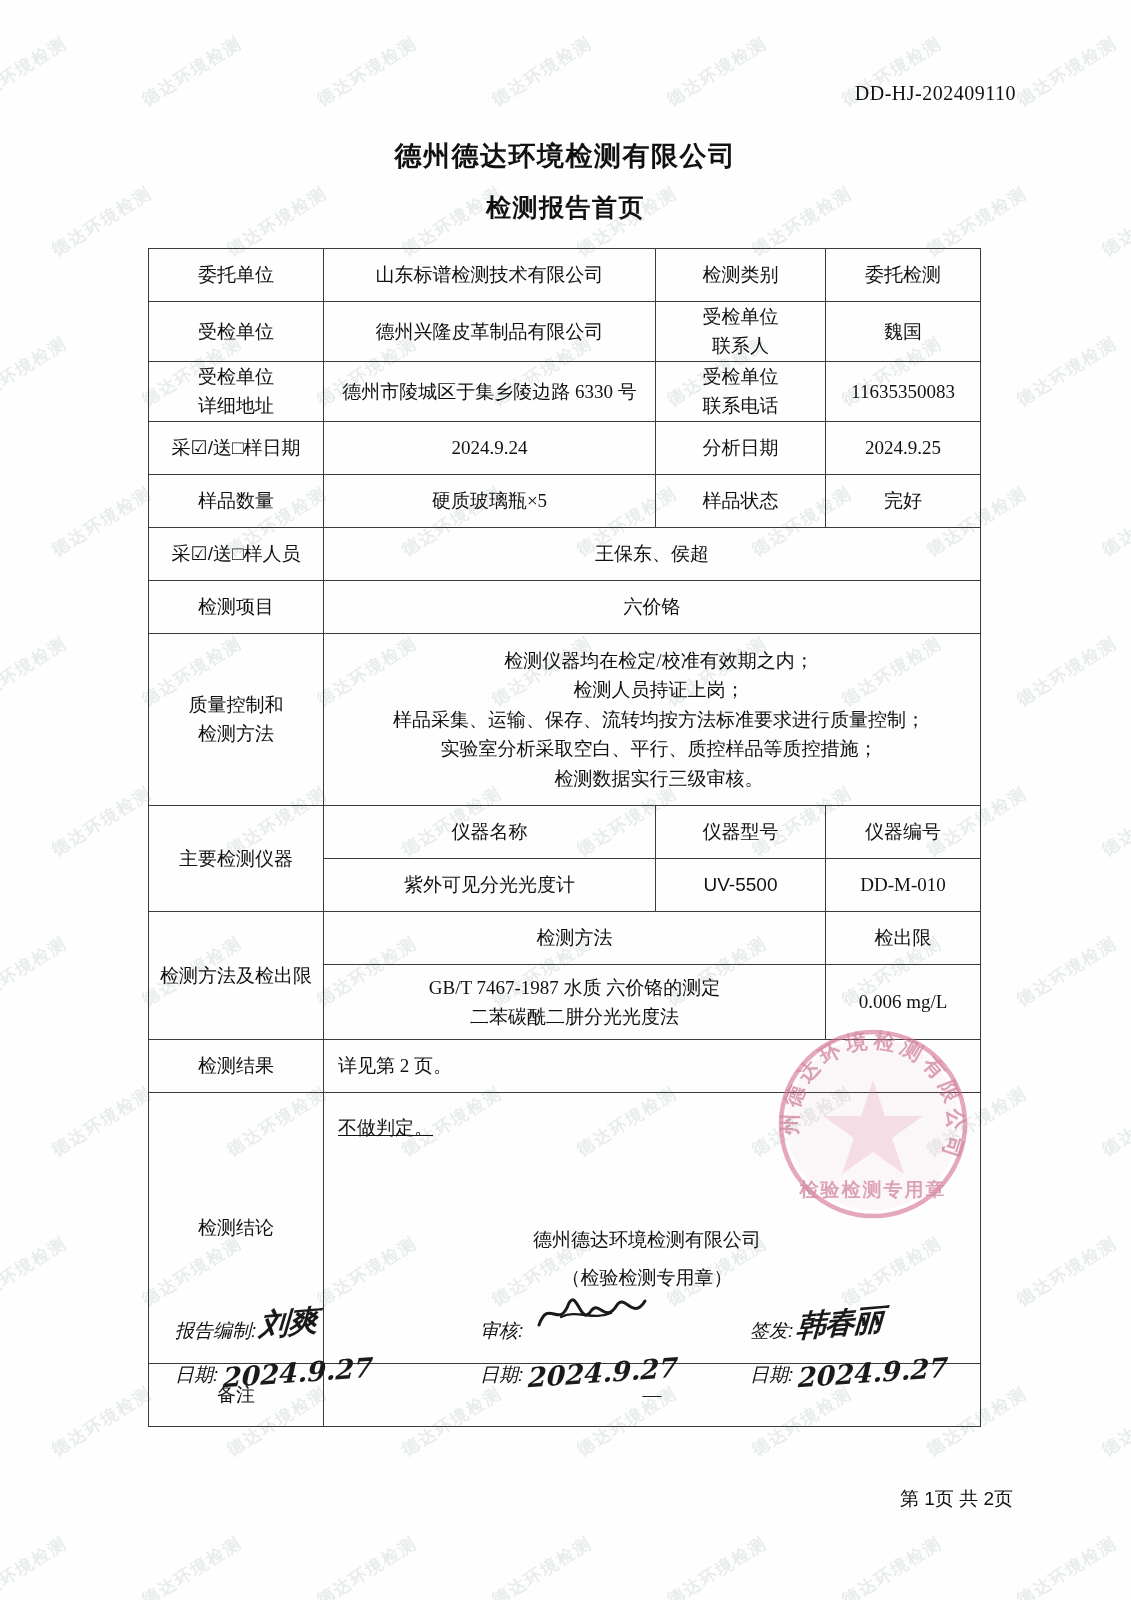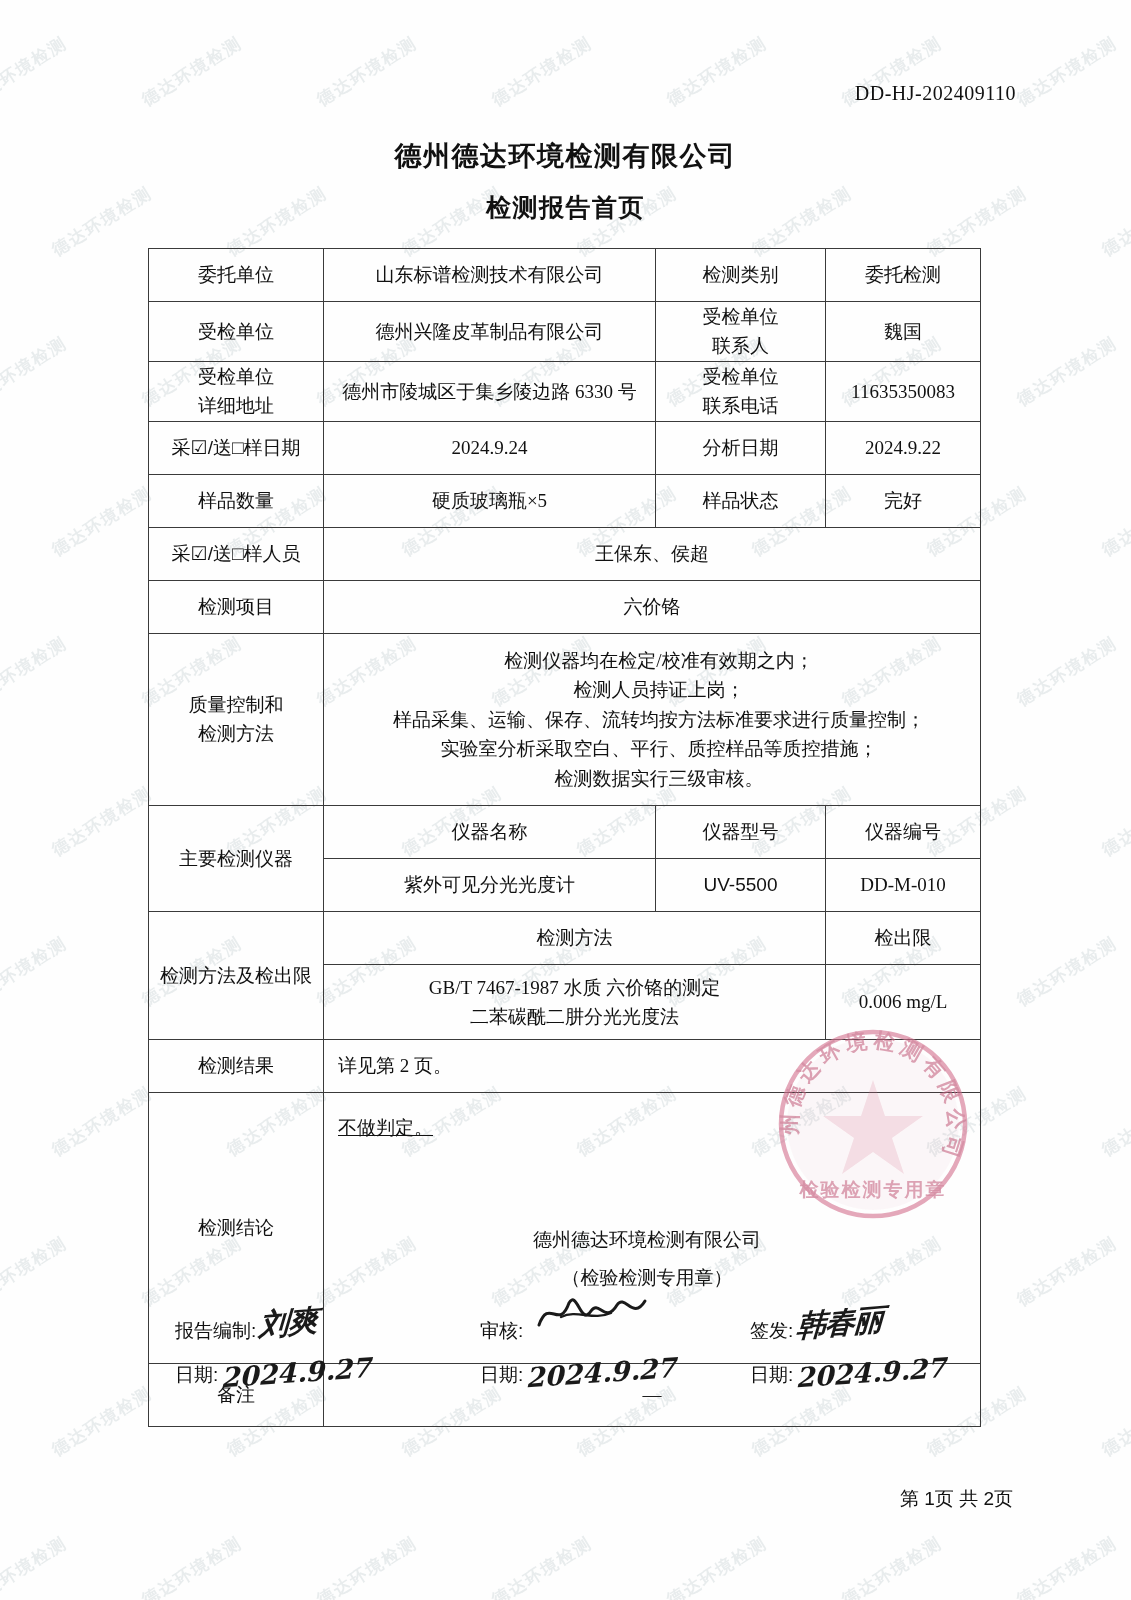--- a/index.html
+++ b/index.html
@@ -152,21 +152,21 @@
   }
   .sg1 { left: 25px; }
   .sg2 { left: 330px; }
   .sg3 { left: 600px; }
   .sign-line {
     display: flex;
     align-items: flex-end;
     height: 44px;
     white-space: nowrap;
   }
-  .sign-label { margin-right: 2px; }
+  .sign-label { margin-right: 2px; font-style: italic; }
   .hand {
     font-family: "DejaVu Serif", serif;
     font-style: italic;
     font-weight: bold;
     font-size: 30px;
     color: #1a1a1a;
     transform: rotate(-5deg) skewX(-8deg);
     display: inline-block;
     margin-left: 1px;
     letter-spacing: -1px;
@@ -326,21 +326,21 @@
           <div>受检单位</div>
           <div>联系电话</div>
         </td>
         <td class="c4 tall">11635350083</td>
       </tr>
 
       <tr>
         <td class="lbl tall">采☑/送□样日期</td>
         <td class="tall">2024.9.24</td>
         <td class="c3 tall">分析日期</td>
-        <td class="c4 tall">2024.9.22</td>
+        <td class="c4 tall">2024.9.25</td>
       </tr>
 
       <tr>
         <td class="lbl tall">样品数量</td>
         <td class="tall">硬质玻璃瓶×5</td>
         <td class="c3 tall">样品状态</td>
         <td class="c4 tall">完好</td>
       </tr>
 
       <tr>

